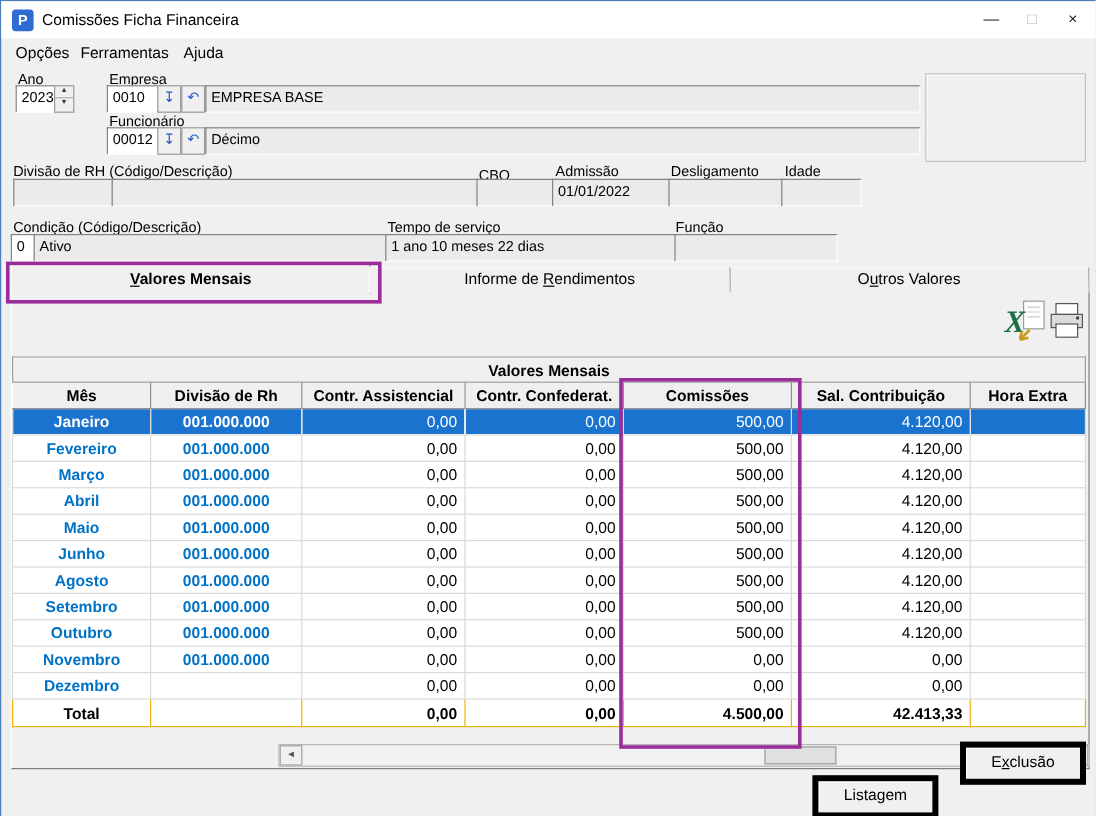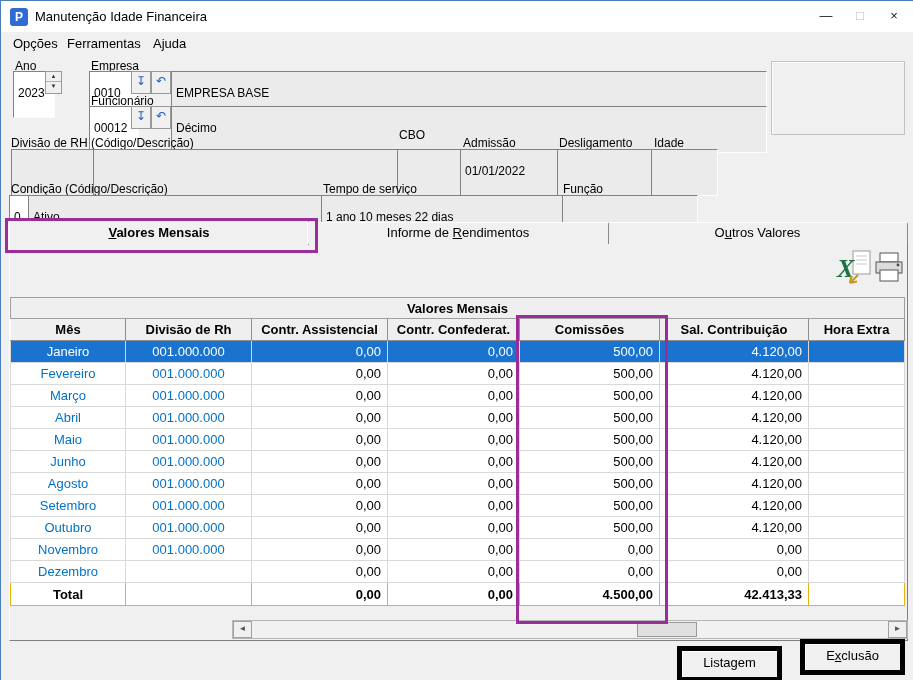--- a/index.html
+++ b/index.html
@@ -6,59 +6,59 @@
   body{font-family:"Liberation Sans",sans-serif;background:#d6d6d6}
   .window{position:relative;width:913px;height:680px;background:var(--winbg,#f0f0f0);border:1px solid #4a7ebb;overflow:hidden;font-size:12px;color:#000}
   .titlebar{position:absolute;left:0;top:0;right:0;height:31px;background:var(--tbbg,#fff)}
   .app-icon{position:absolute;left:9px;top:7px;width:18px;height:18px;background:#2e6bd4;color:#fff;font-weight:700;font-size:12px;line-height:18px;text-align:center;border-radius:3px}
   .title-text{position:absolute;left:34px;top:8px;font-size:13px;white-space:nowrap}
   .win-btn{position:absolute;top:0;width:32px;height:30px;text-align:center;line-height:30px;font-size:13px;color:#1a1a1a}
   .win-btn.disabled{color:#b9b9b9}
   .menubar{position:absolute;left:0;top:31px;right:0;height:22px}
   .menu-item{position:absolute;top:3px;font-size:13px;padding:1px 4px;white-space:nowrap}
   .lbl{position:absolute;font-size:12px;white-space:nowrap}
-  .fld{position:absolute;height:21px;background:#ebebeb;font-size:12px;line-height:19px;padding:12px 4px;white-space:nowrap;overflow:hidden;border-top:1px solid #828282;border-left:1px solid #828282;border-bottom:1px solid #fdfdfd;border-right:1px solid #fdfdfd}
+  .fld{position:absolute;height:21px;background:#ebebeb;font-size:12px;line-height:19px;padding:0 4px;white-space:nowrap;overflow:hidden;border-top:1px solid #828282;border-left:1px solid #828282;border-bottom:1px solid #fdfdfd;border-right:1px solid #fdfdfd}
   .fld.white{background:#fff}
   .mini-btn{position:absolute;width:18px;height:21px;background:#f0f0f0;border:1px solid #9a9a9a;text-align:center;line-height:19px;font-size:12px}
   .glyph{color:#2457c5;font-size:12px}
   .spinner{position:absolute;width:15px;height:21px;border:1px solid #9a9a9a;background:#f0f0f0}
   .spin{height:9px;font-size:6px;line-height:9px;text-align:center;color:#333}
   .spin + .spin{border-top:1px solid #b0b0b0}
   .groupbox{position:absolute;border:1px solid #c2c2c2;box-shadow:inset 1px 1px 0 #fff;background:#f0f0f0}
   .tab{position:absolute;background:#f0f0f0;border:1px solid #8a8a8a;border-bottom:none;border-top-color:#fdfdfd;border-left-color:#fdfdfd;text-align:center;font-size:13px;z-index:5;border-radius:2px 2px 0 0}
   .tab.active{line-height:23px;font-weight:700}
   .tab.inactive{line-height:20px}
   .panel{position:absolute;left:8px;top:242px;width:897px;height:396px;background:#f0f0f0;border:1px solid;border-color:#fdfdfd #7e7e7e #7e7e7e #fdfdfd}
   .icon-btn{position:absolute}
   table.grid{position:absolute;left:0;top:53px;width:895px;border-collapse:collapse;table-layout:fixed;background:#fff;font-size:13px;border:1px solid #808080}
   .grid th,.grid td{overflow:hidden;white-space:nowrap;padding:0 6px}
   .grid .title-cell{background:#efefef;font-weight:700;text-align:center;height:20px;border:1px solid #9f9f9f}
   .grid .hcell{background:#efefef;font-weight:700;height:21px;border-right:1px solid #8f8f8f;border-bottom:1px solid #8f8f8f;border-left:1px solid #fdfdfd;border-top:1px solid #fdfdfd}
   .grid td{height:21px;border:1px solid #d9d9d9}
-  .c-mes,.c-div{color:var(--accent,#0072c6);font-weight:400;text-align:center}
+  .c-mes,.c-div{color:var(--accent,#0072c6);font-weight:700;text-align:center}
   .c-num{text-align:right}
   tr.selected td{background:var(--sel,#1a73cf);color:#fff}
   tr.selected .c-mes,tr.selected .c-div{color:#fff}
   tr.total-row td{font-weight:700;border:1px solid #eab308;height:22px;background:#fff}
   tr.total-row .c-mes{color:#000}
   .sb{position:absolute;background:#f1f1f1;border:1px solid #b5b5b5}
   .sb-btn{position:absolute;top:0;width:17px;height:15px;background:#f0f0f0;border:1px solid #a0a0a0;text-align:center;font-size:8px;line-height:14px;color:#555}
   .sb-thumb{position:absolute;top:1px;height:13px;background:#e0e0e0;border:1px solid #9a9a9a}
   .footer-btn{position:absolute;width:95px;height:26px;background:#f0f0f0;border:5px solid #000000;box-shadow:inset 1px 1px 0 #fff;text-align:center;line-height:24px;font-size:13px}
   .annotation{position:absolute;border:3px solid var(--annotation,#9b2d9b);pointer-events:none;z-index:50}
   .u{text-decoration:underline}
 </style>
 </head>
 <body>
 
 <div class="window">
 
   <div class="titlebar">
     <div class="app-icon">P</div>
-    <div class="title-text">Manutenção Idade Financeira</div>
+    <div class="title-text">Comissões Ficha Financeira</div>
     <div class="win-btn" style="left:809px">—</div>
     <div class="win-btn disabled" style="left:843px">□</div>
     <div class="win-btn" style="left:877px">×</div>
   </div>
 
   <div class="menubar">
     <span class="menu-item" style="left:8px">Opções</span>
     <span class="menu-item" style="left:62px">Ferramentas</span>
     <span class="menu-item" style="left:148px">Ajuda</span>
   </div>
@@ -79,21 +79,21 @@
   <span class="lbl" style="left:90px;top:93px">Funcionário</span>
   <div class="fld white" style="left:88px;top:105px;width:40px">00012</div>
   <div class="mini-btn" style="left:130px;top:105px"><span class="glyph">↧</span></div>
   <div class="mini-btn" style="left:150px;top:105px"><span class="glyph">↶</span></div>
   <div class="fld" style="left:170px;top:105px;width:586px">Décimo</div>
 
   <span class="lbl" style="left:10px;top:135px">Divisão de RH (Código/Descrição)</span>
   <div class="fld" style="left:10px;top:148px;width:78px"></div>
   <div class="fld" style="left:92px;top:148px;width:296px"></div>
 
-  <span class="lbl" style="left:398px;top:127px">CBO</span>
+  <span class="lbl" style="left:398px;top:138px">CBO</span>
   <div class="fld" style="left:396px;top:148px;width:58px"></div>
 
   <span class="lbl" style="left:462px;top:135px">Admissão</span>
   <div class="fld" style="left:459px;top:148px;width:94px">01/01/2022</div>
 
   <span class="lbl" style="left:558px;top:135px">Desligamento</span>
   <div class="fld" style="left:556px;top:148px;width:90px"></div>
 
   <span class="lbl" style="left:653px;top:135px">Idade</span>
   <div class="fld" style="left:650px;top:148px;width:57px"></div>
@@ -280,20 +280,20 @@
   <div class="tab inactive" style="left:606px;top:221px;width:299px;height:21px">
     <span>O</span><span class="u">u</span><span>tros Valores</span>
   </div>
   <div class="tab inactive" style="left:306px;top:221px;width:300px;height:21px">
     <span>Informe de </span><span class="u">R</span><span>endimentos</span>
   </div>
 
   <div class="footer-btn" style="left:676px;top:645px">
     <span>Listagem</span><span class="u"></span><span></span>
   </div>
-  <div class="footer-btn" style="left:799px;top:638px">
+  <div class="footer-btn" style="left:799px;top:617px">
     <span>E</span><span class="u">x</span><span>clusão</span>
   </div>
 
   <div class="annotation" style="left:4px;top:217px;width:307px;height:29px"></div>
   <div class="annotation" style="left:515px;top:314px;width:146px;height:303px"></div>
 
 </div>
 
 </body></html>

